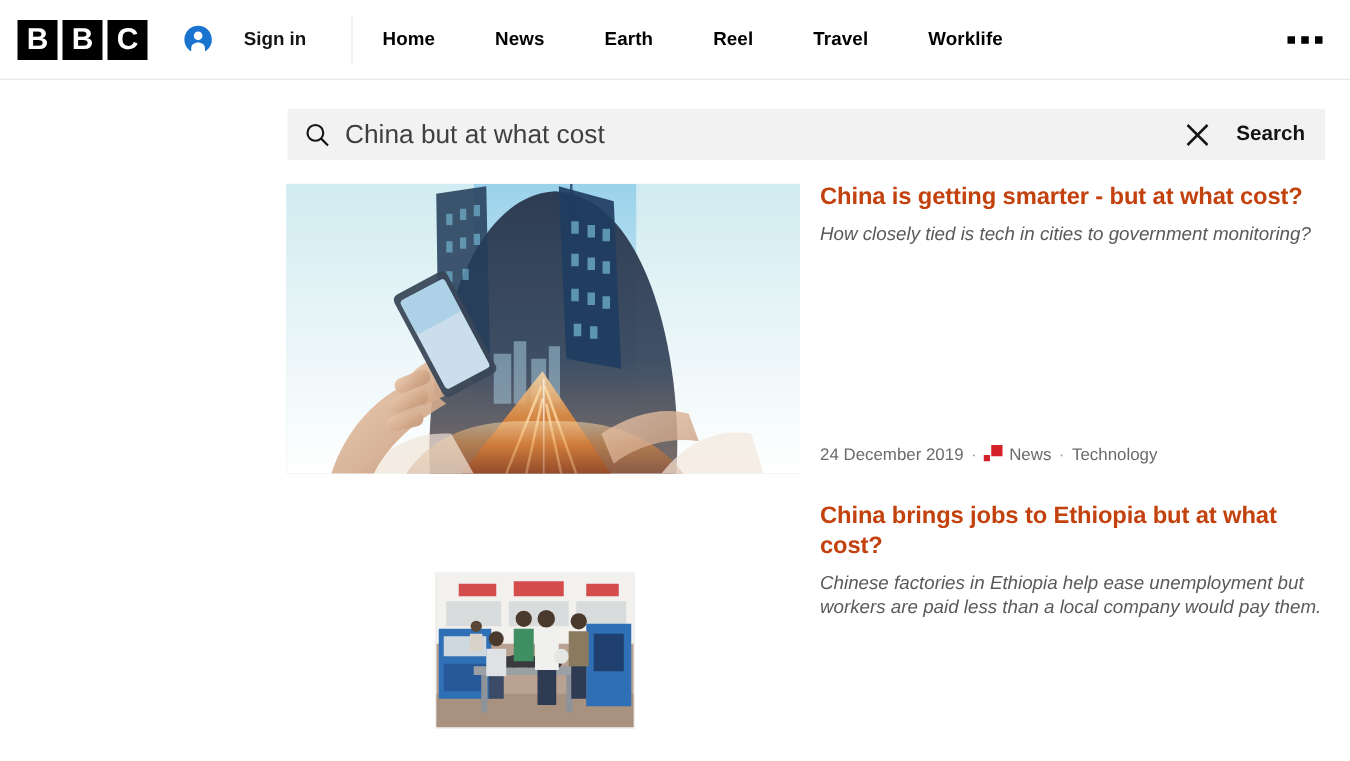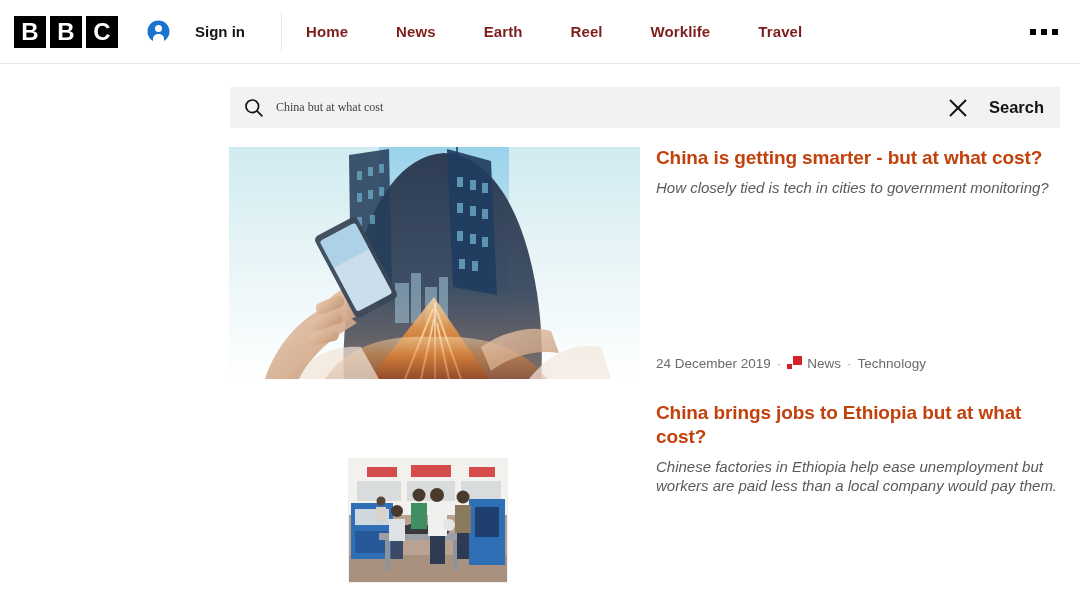--- a/index.html
+++ b/index.html
@@ -57,21 +57,21 @@
   .nav {
     display: flex;
     align-items: center;
     margin-left: 36px;
     height: 40px;
     border-left: 1px solid #ebebeb;
     padding-left: 0px;
   }
   .nav-item {
     font-size: 15px;
-    color: #7f1d1d;
+    color: #000000;
     font-weight: 600;
     padding: 0 24px;
     line-height: 40px;
     white-space: nowrap;
     letter-spacing: 0.1px;
   }
   .nav-more {
     position: absolute;
     right: 22px;
     top: 50%;
@@ -101,22 +101,22 @@
     margin-left: 14px;
     width: 20px;
     height: 20px;
     display: block;
   }
   .search-input {
     flex: 1;
     border: none;
     outline: none;
     background: transparent;
-    font-family: Liberation Serif, serif;
-    font-size: 12px;
+    font-family: Liberation Sans, sans-serif;
+    font-size: 21px;
     color: #3f3f42;
     margin-left: 12px;
     padding: 0;
   }
   .search-clear {
     width: 22px;
     height: 22px;
     margin-right: 20px;
     display: block;
     cursor: pointer;
@@ -242,22 +242,22 @@
       </svg>
     </span>
     <span class="signin-label">Sign in</span>
   </div>
 
   <nav class="nav">
     <a class="nav-item">Home</a>
     <a class="nav-item">News</a>
     <a class="nav-item">Earth</a>
     <a class="nav-item">Reel</a>
+    <a class="nav-item">Travel</a>
     <a class="nav-item">Worklife</a>
-    <a class="nav-item">Travel</a>
   </nav>
 
   <div class="nav-more">
     <span></span>
       <span></span>
       <span></span>
   </div>
 </div>
 
 <div class="search-wrap">

